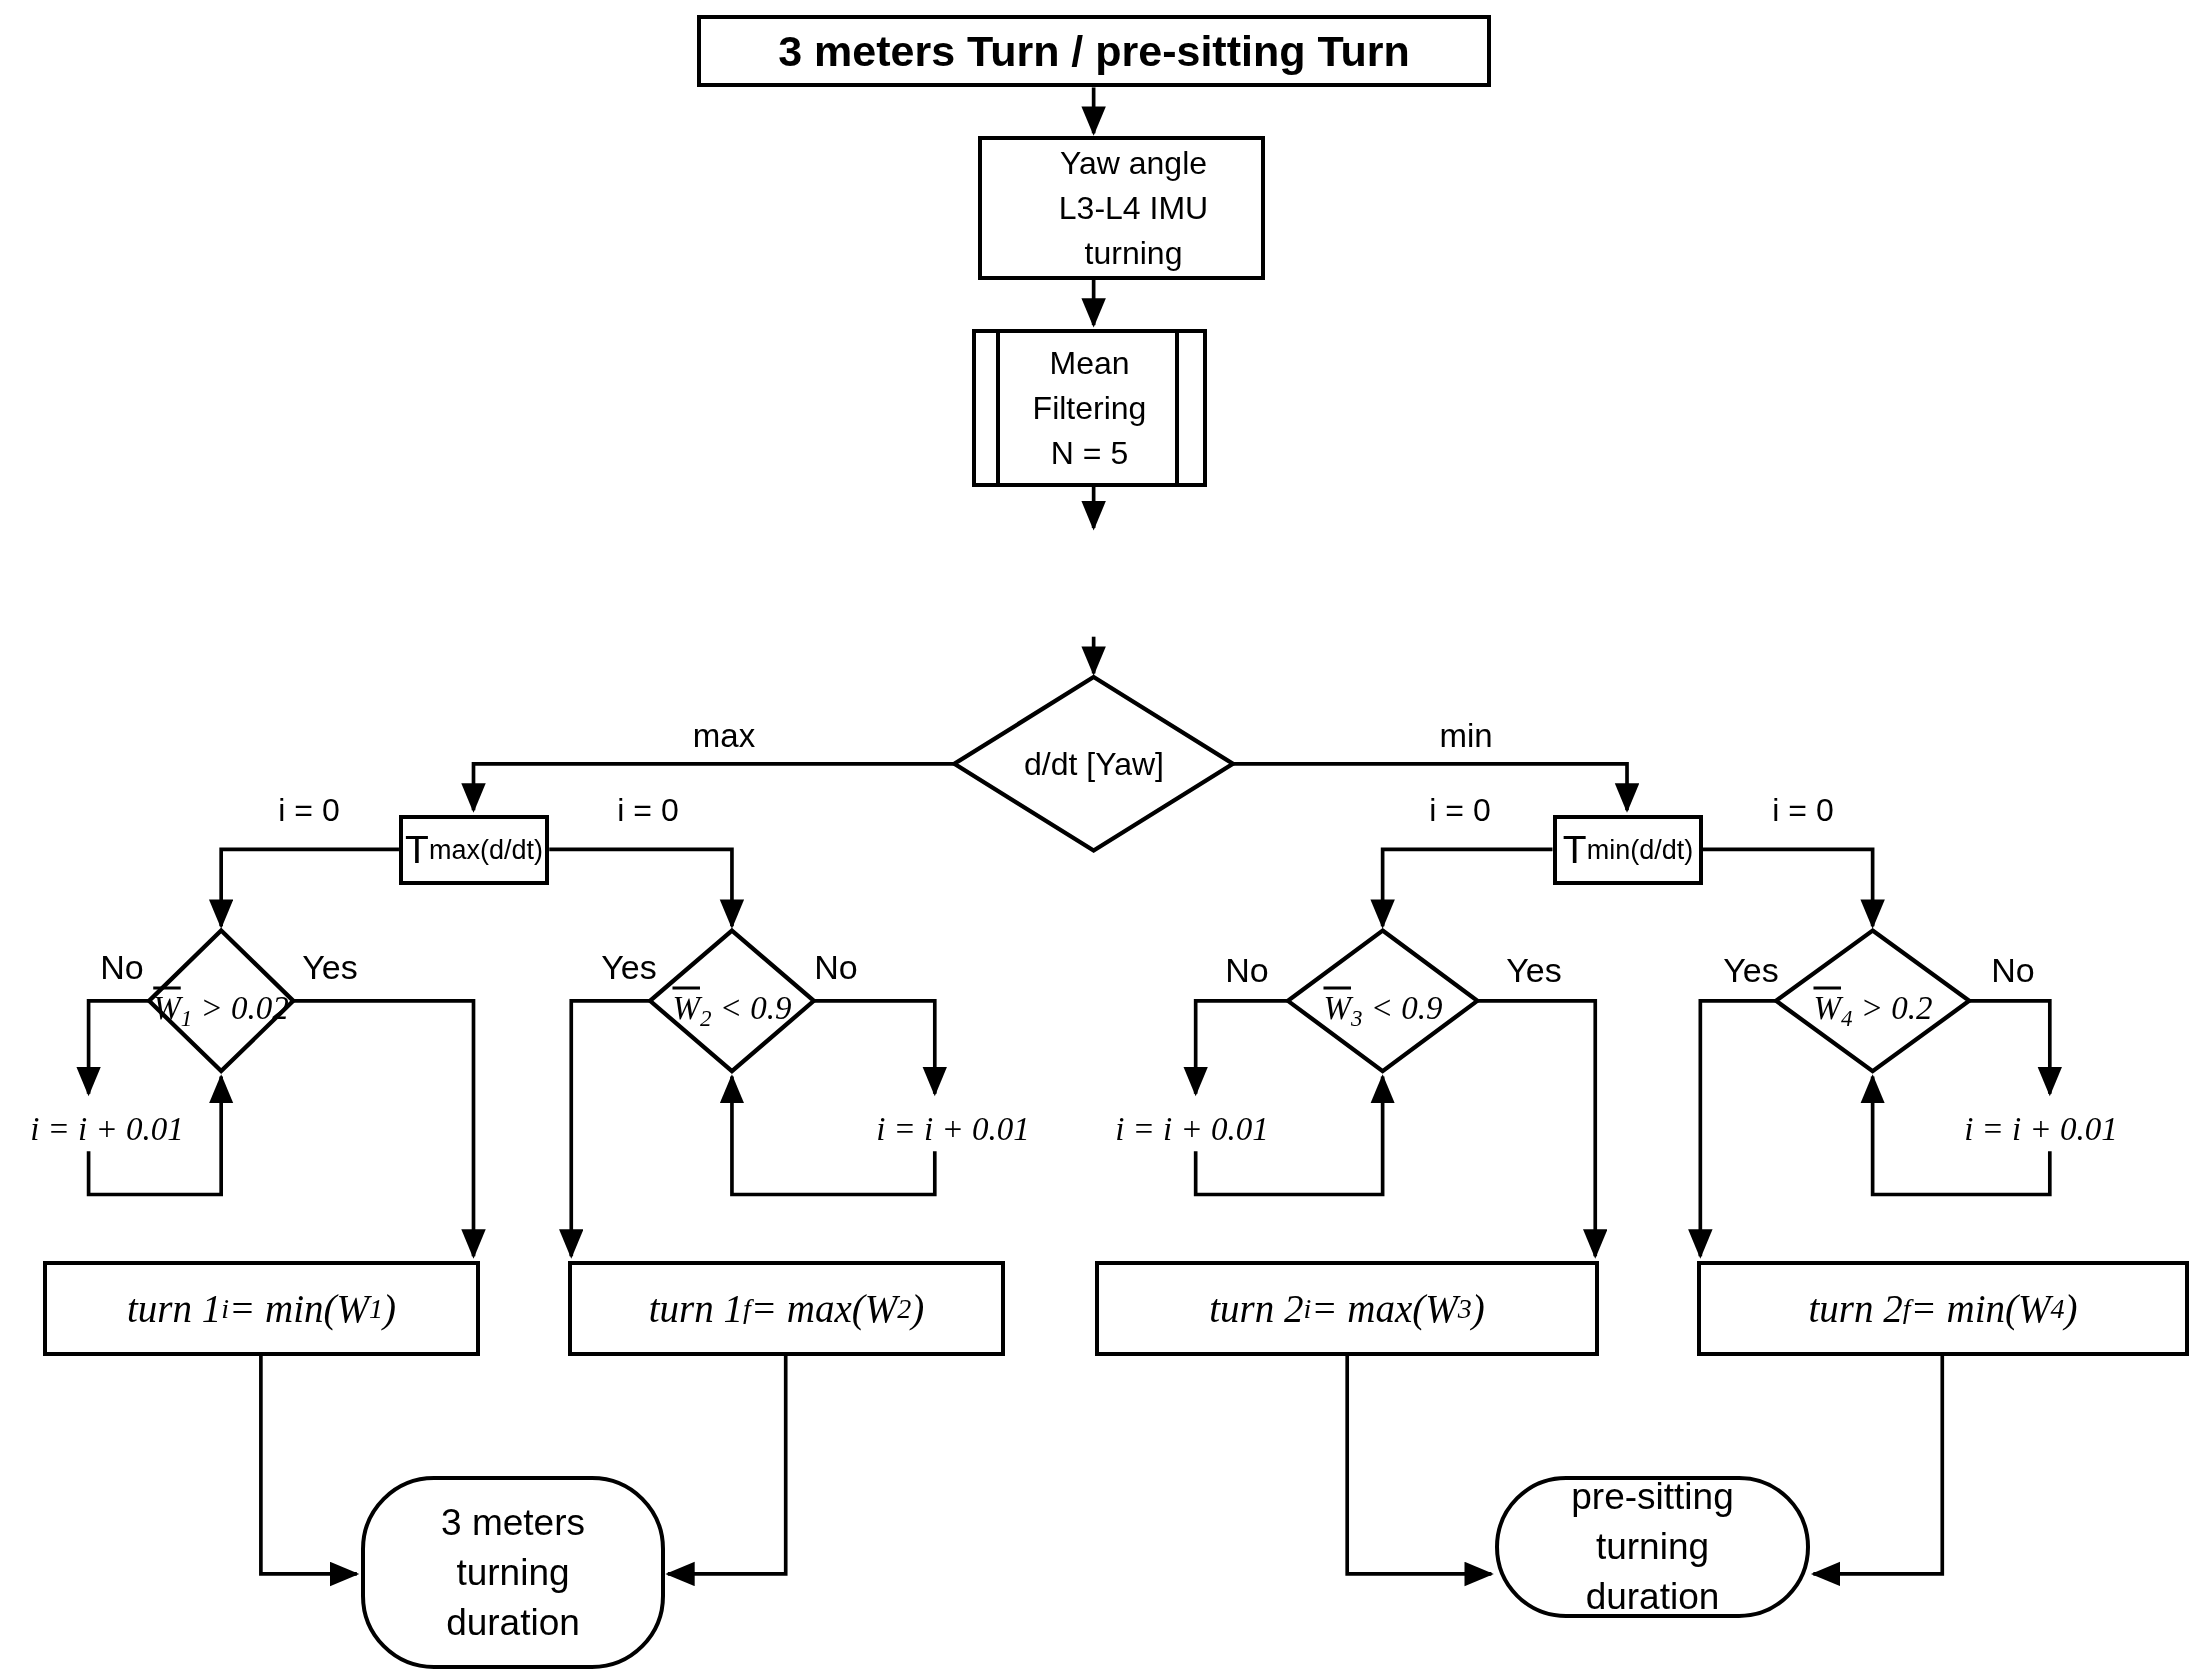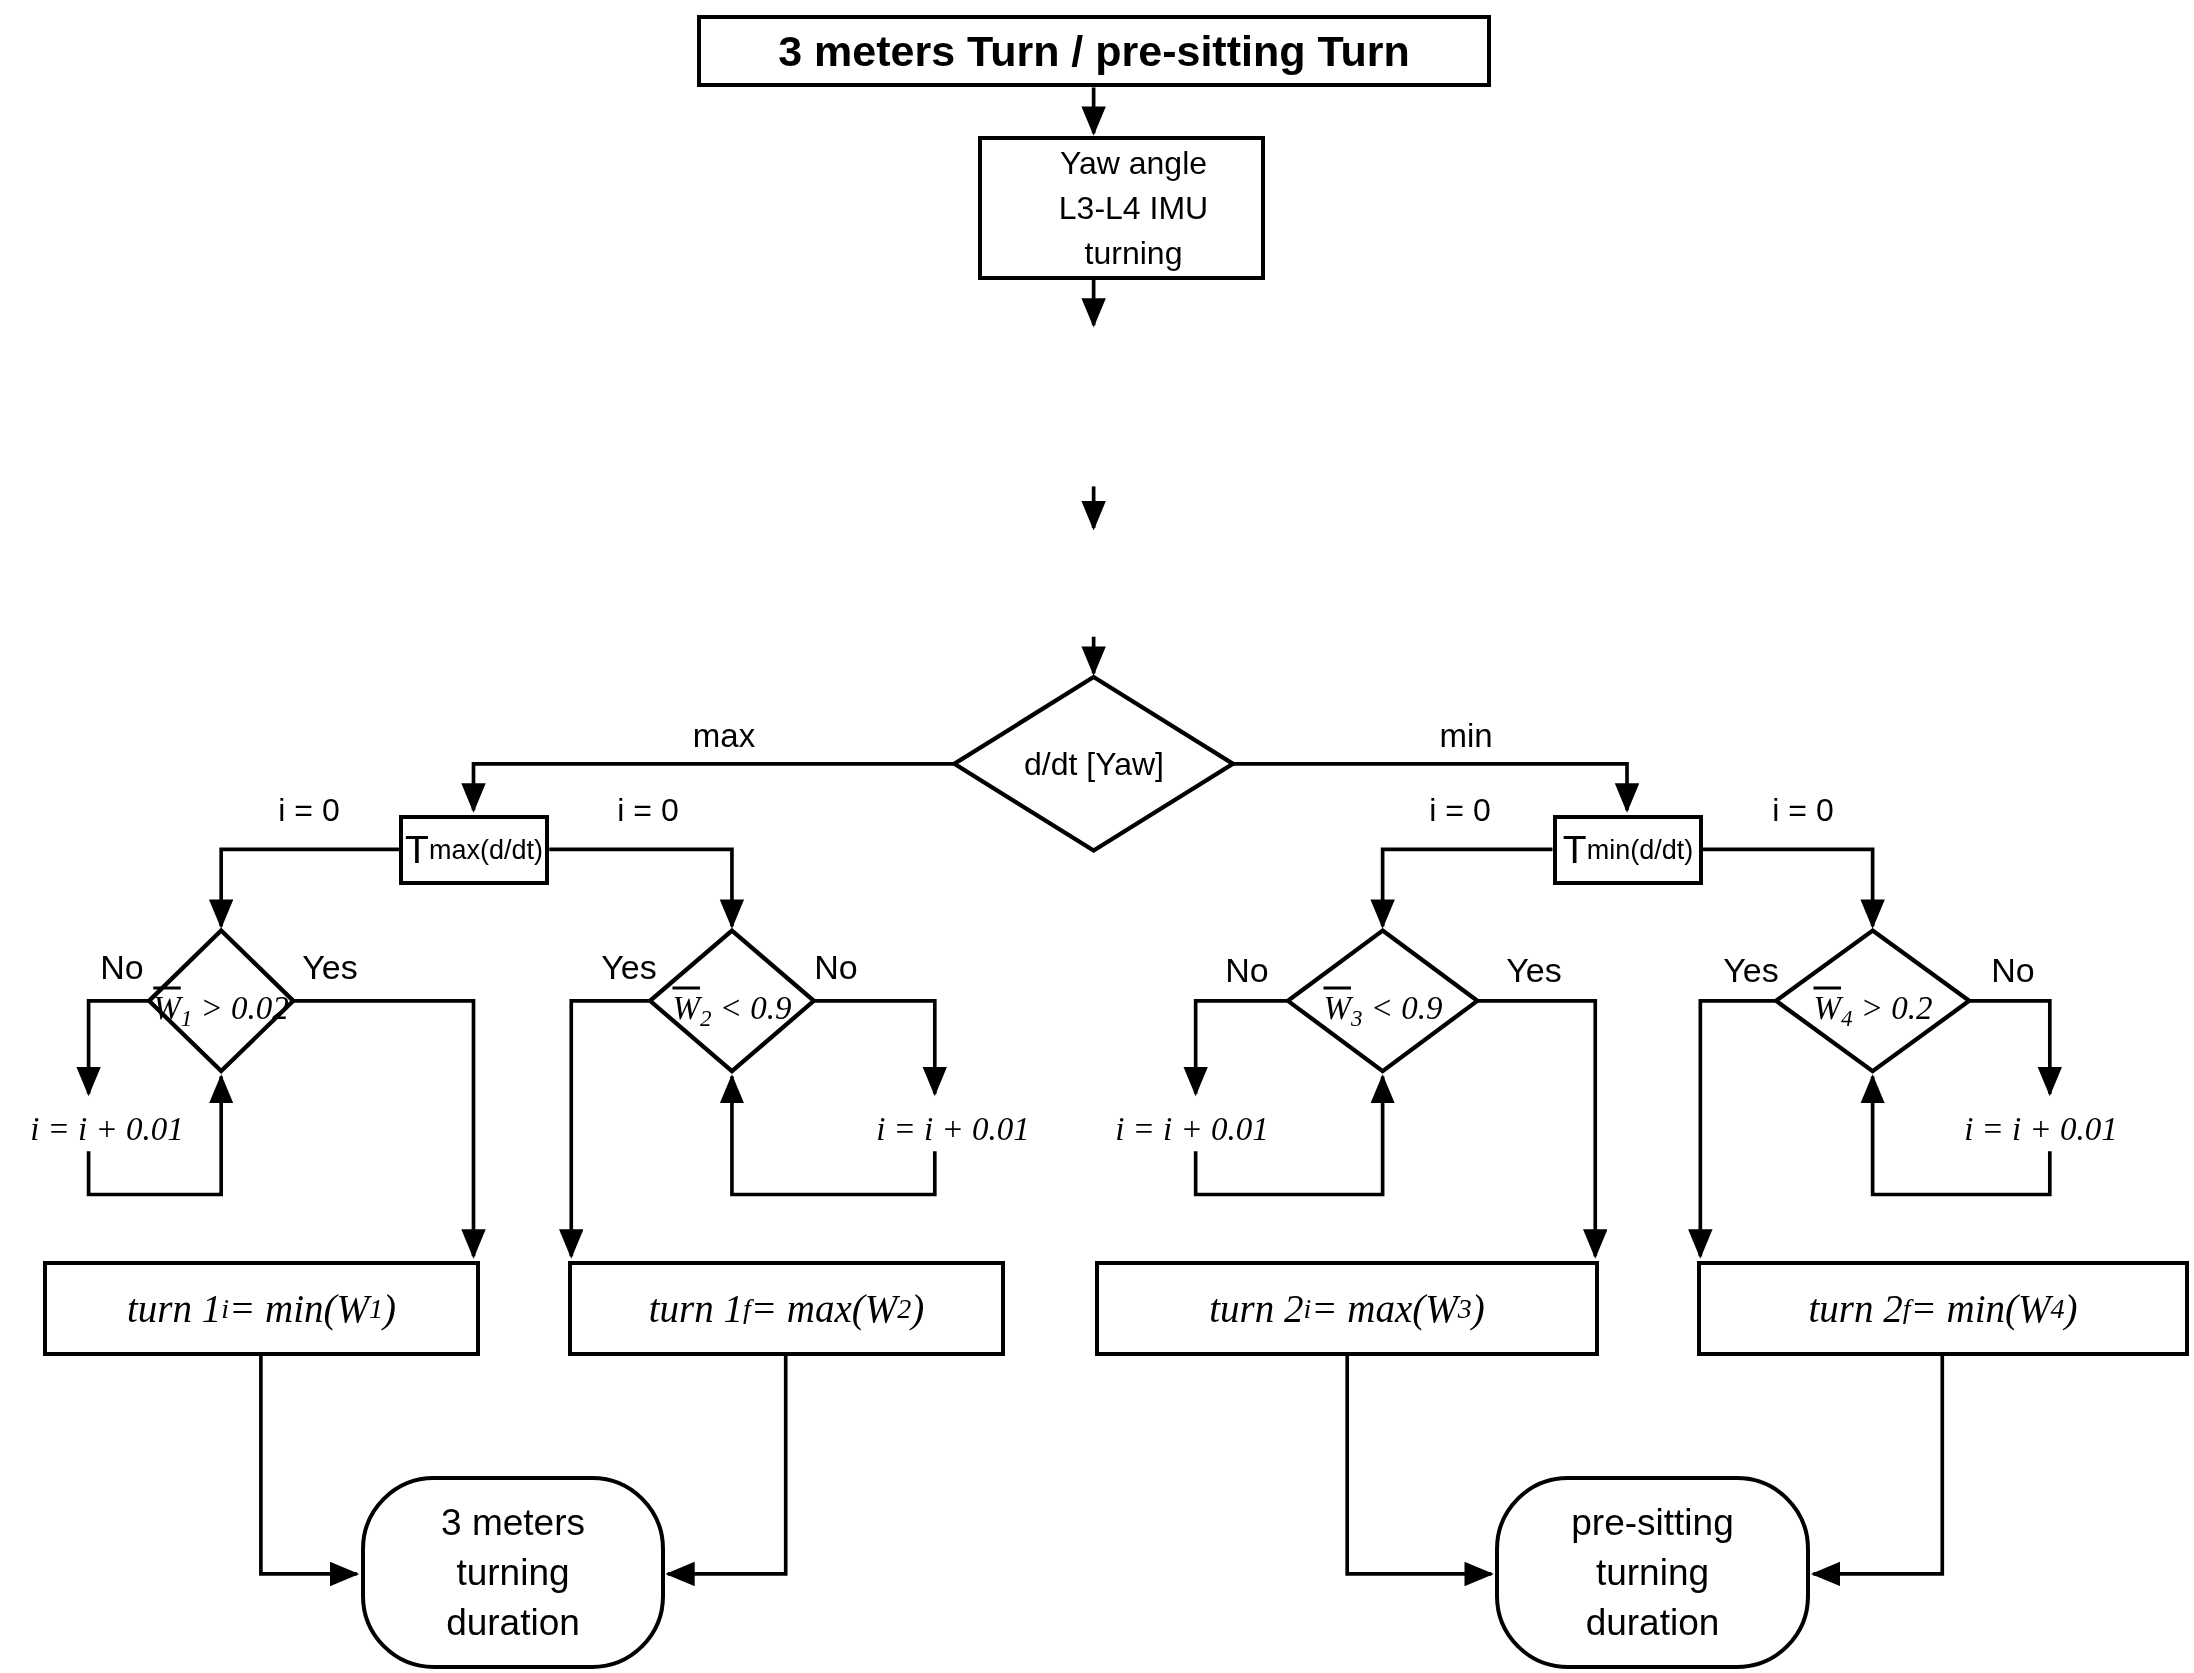--- a/index.html
+++ b/index.html
@@ -93,20 +93,27 @@
   <div class="node title-node" style="left:697px; top:15.3px; width:794px; height:72px;">
     <span>3 meters Turn / pre-sitting Turn</span>
   </div>
 
   <div class="node proc" style="left:978px; top:136px; width:287px; height:144px;padding-left:24px;">
     <div>Yaw angle</div>
     <div>L3-L4 IMU</div>
     <div>turning</div>
   </div>
 
+  <div class="node proc" style="left:972px; top:329px; width:235px; height:158px;">
+    <span class="pp-bar" style="left:20px;"></span>
+    <span class="pp-bar" style="right:24.4px;"></span>
+    <div>Mean</div>
+    <div>Filtering</div>
+    <div>N = 5</div>
+  </div>
 
 
   <div class="lbl diamond-lbl" style="left:1094px; top:764px;">d/dt [Yaw]</div>
   <div class="lbl branch-lbl" style="left:724px; top:736px;">max</div>
   <div class="lbl branch-lbl" style="left:1466px; top:736px;">min</div>
 
   <div class="node tnode" style="left:399px; top:815px; width:150px; height:70px;">
     <span>T</span>
       <sub>max(d/dt)</sub>
   </div>
@@ -174,20 +181,20 @@
       <span> = min(W</span>
       <sub>4</sub>
       <span>)</span>
   </div>
 
   <div class="node terminal" style="left:361px; top:1476px; width:304px; height:193px;">
     <div>3 meters</div>
     <div>turning</div>
     <div>duration</div>
   </div>
-  <div class="node terminal" style="left:1495px; top:1476px; width:315px; height:193px;">
+  <div class="node terminal" style="left:1495px; top:1476px; width:315px; height:142px;">
     <div>pre-sitting</div>
     <div>turning</div>
     <div>duration</div>
   </div>
 
 </div>
 
 
 </body></html>

